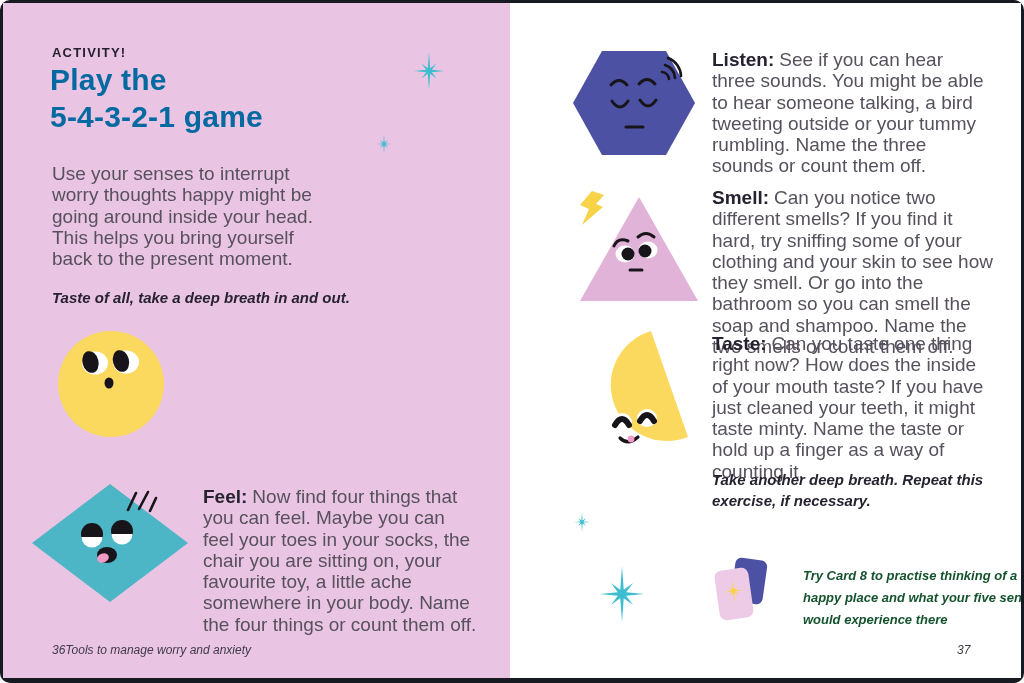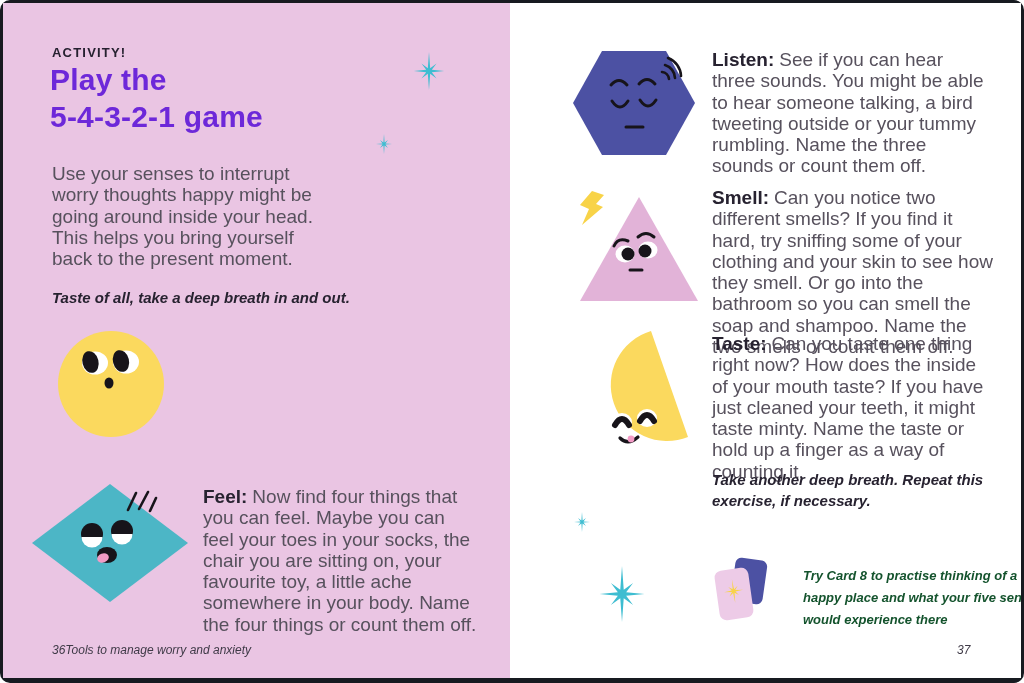--- a/index.html
+++ b/index.html
@@ -9,21 +9,21 @@
     border-radius:10px;
   }
   .page{position:absolute;top:3px;height:675px;overflow:hidden;}
   #left-page{left:3px;width:507px;background:#eac5e3;}
   #right-page{left:510px;width:511px;background:#ffffff;}
   .abs{position:absolute;margin:0;}
   .kicker{
     left:49px;top:42px;font-size:13px;font-weight:700;letter-spacing:1.2px;color:#262130;
   }
   .title{
-    left:47px;top:58px;font-size:30px;line-height:37px;font-weight:700;color:#6d28d9;letter-spacing:.2px;
+    left:47px;top:58px;font-size:30px;line-height:37px;font-weight:700;color:#0369a1;letter-spacing:.2px;
   }
   .body-text{
     font-size:19px;line-height:21.3px;color:#57515d;
   }
   .sec-label{font-weight:700;color:#272230;margin-right:5px;}
   .bolditalic{
     font-size:15px;line-height:21.3px;font-weight:700;font-style:italic;color:#272230;
   }
   .tip-text{
     font-size:13px;line-height:22px;font-weight:700;font-style:italic;color:#14532d;margin-left:40px;

